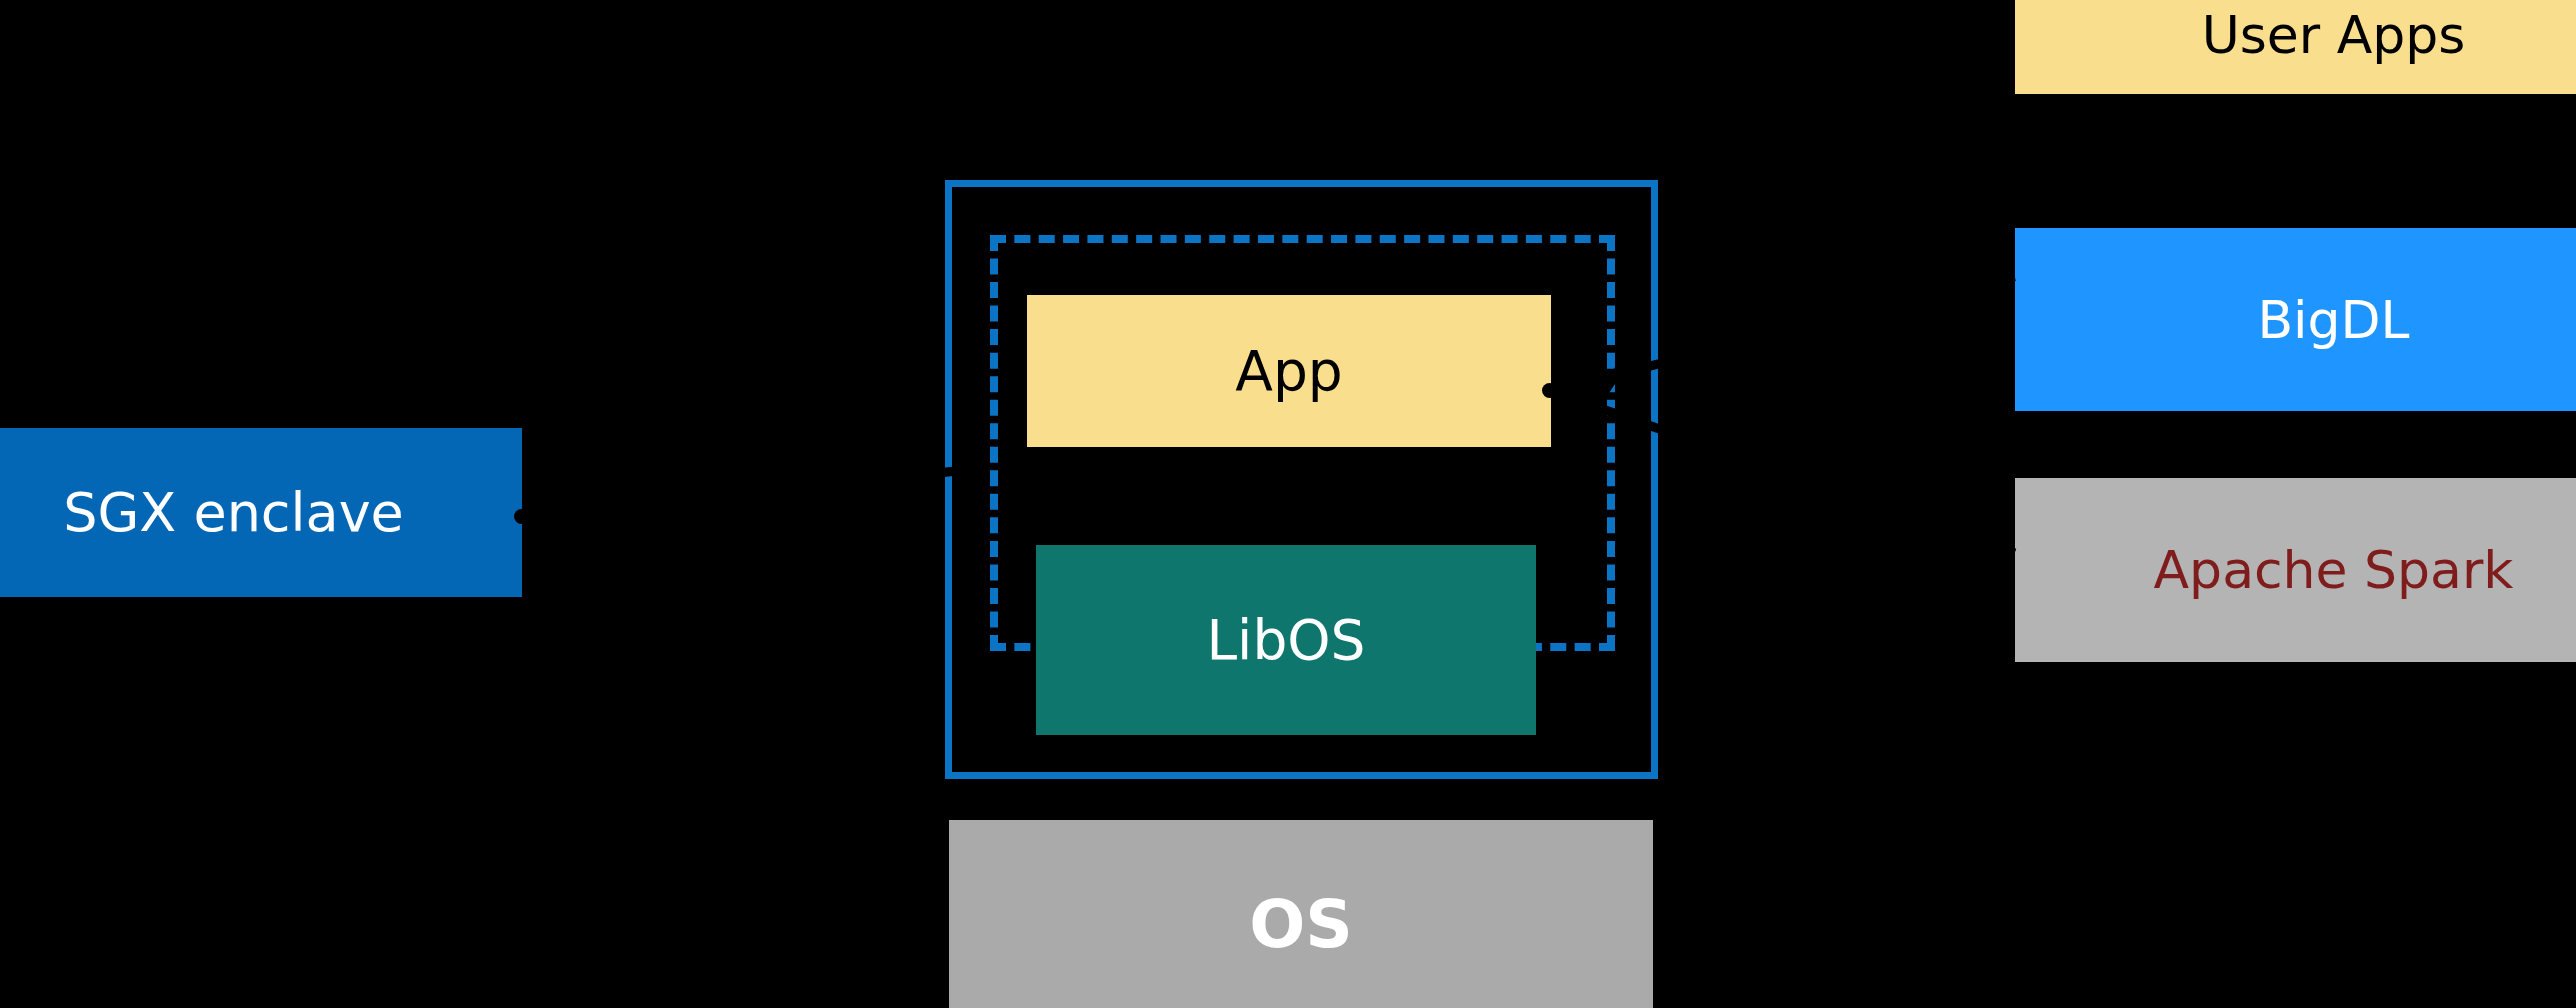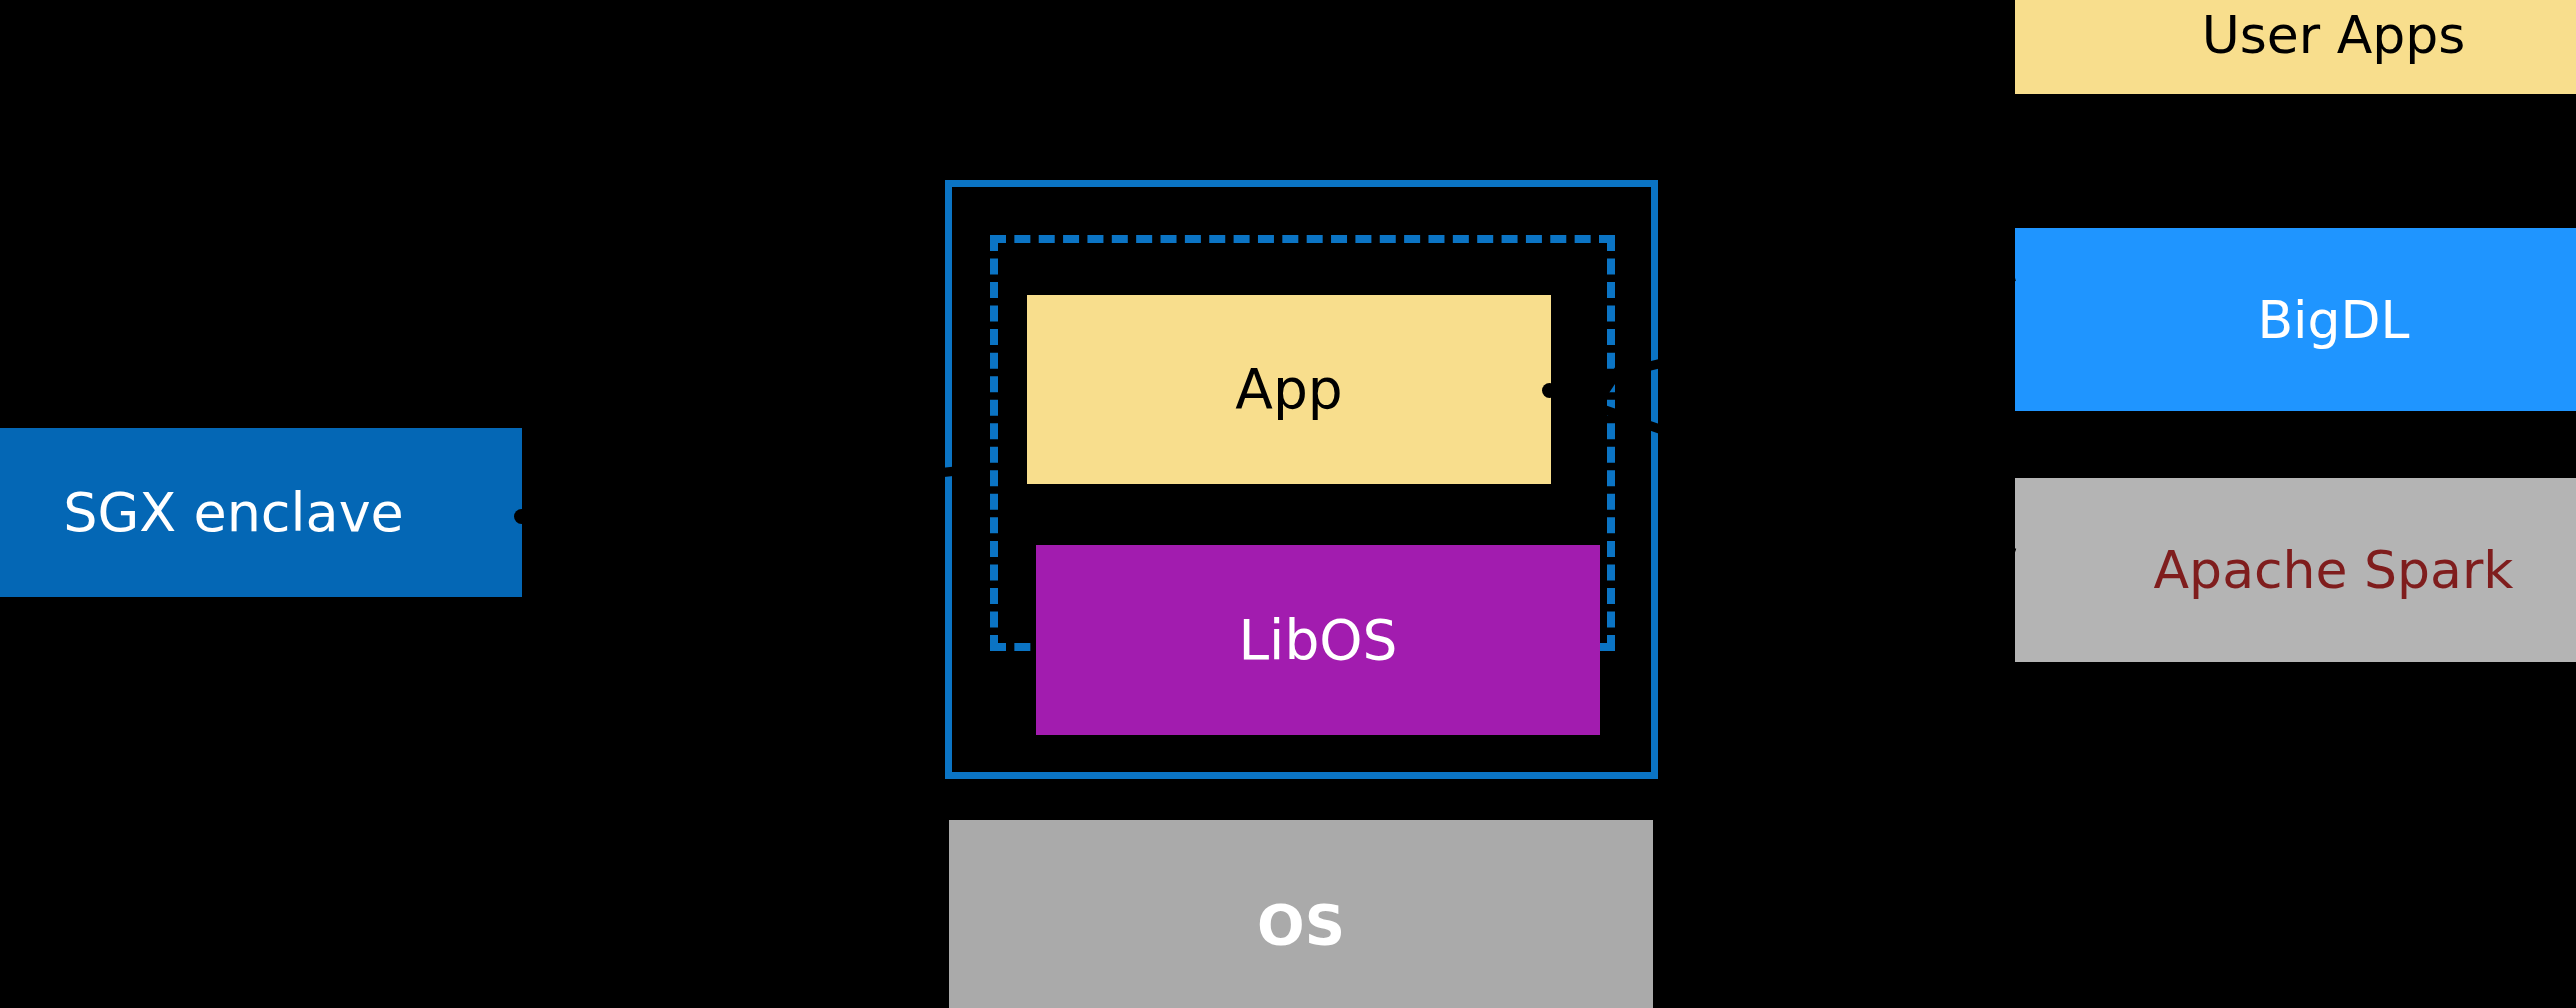--- a/index.html
+++ b/index.html
@@ -65,51 +65,51 @@
     height: 416px;
     border: 8.4px dashed #0B74C4;
     box-sizing: border-box;
     background: transparent;
   }
 
   #app-box {
     left: 1027px;
     top: 295px;
     width: 524px;
-    height: 189px;
+    height: 152px;
     background: #F8DE8D;
   }
   #app-box .box-label {
     color: #000000;
     font-size: 55px;
   }
 
   #libos-box {
     left: 1036px;
     top: 545px;
-    width: 564px;
+    width: 500px;
     height: 190px;
-    background: #a21caf;
+    background: #0f766e;
   }
   #libos-box .box-label {
     color: #FFFFFF;
     font-size: 55px;
   }
 
   
   #os-box {
     left: 949px;
     top: 820px;
     width: 704px;
     height: 209px;
     background: #AAAAAA;
   }
   #os-box .box-label {
     color: #FFFFFF;
-    font-size: 56px;
+    font-size: 66px;
     font-weight: bold;
   }
 
   
   .stack-box {
     left: 2015px;
     width: 637px;
   }
   #user-apps-box {
     top: -23.5px;

